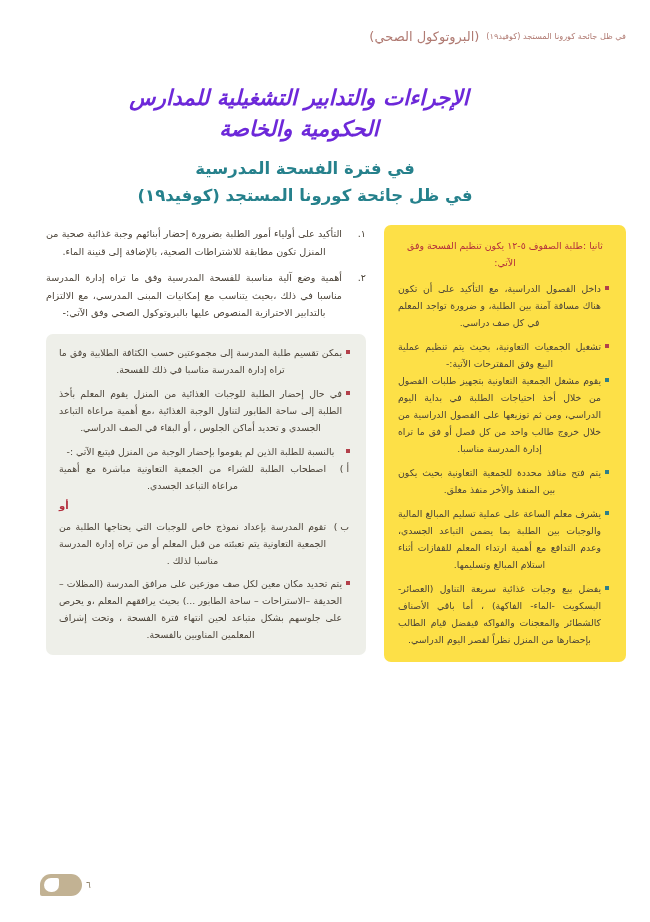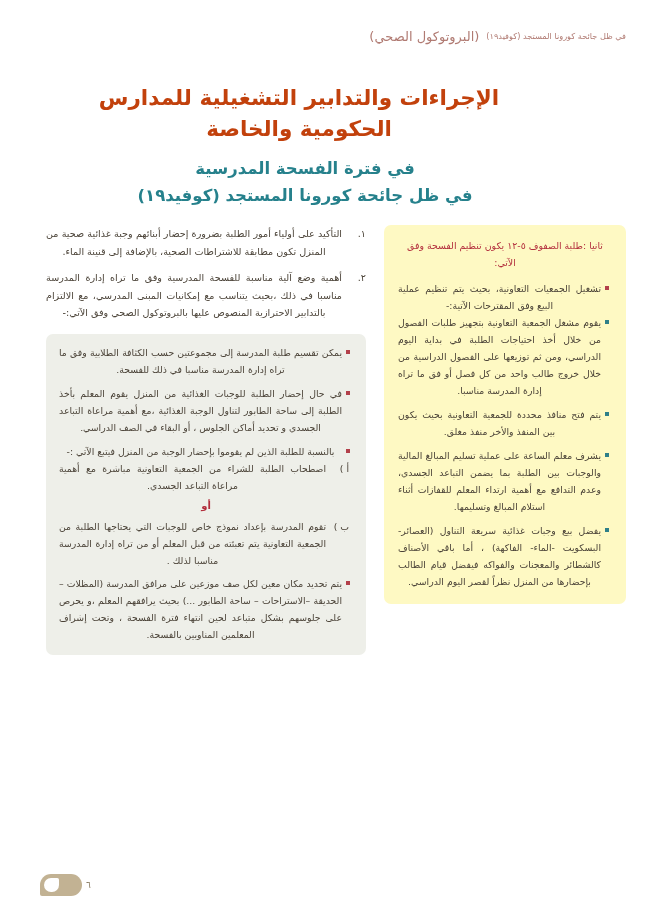--- a/index.html
+++ b/index.html
@@ -64,28 +64,29 @@
     position: absolute;
     top: 82px;
     right: 0;
     left: 0;
     padding-left: 12px;
     padding-right: 24px;
     box-sizing: border-box;
     text-align: center;
   }
   .main-title {
-    color: #c2410c;
+    color: #6d28d9;
     font-size: 21.5px;
     font-weight: bold;
     line-height: 31px;
     letter-spacing: 0;
     white-space: nowrap;
     text-align: center;
     padding-right: 40px;
+    font-style: italic;
   }
   .main-title .ln2 {
     display: block;
   }
 
   .sub-title {
     position: absolute;
     top: 155px;
     right: 0;
     left: 0;
@@ -153,21 +154,21 @@
 
   
   .box-grey {
     background: #eeefe9;
     border-radius: 7px;
     padding: 10px 13px 12px 13px;
     box-sizing: border-box;
     margin-top: 12px;
   }
   .box-pink {
-    background: #fef9c3;
+    background: #fde047;
     border-radius: 7px;
     padding: 12px 14px 14px 14px;
     box-sizing: border-box;
   }
 
   .box-head {
     color: #b22d3c;
     font-size: 9.4px;
     line-height: 16px;
     text-align: center;
@@ -233,21 +234,21 @@
     padding-left: 3px;
   }
   .lettered .ltext {
     flex: 1 1 auto;
     text-align: justify;
     text-align-last: center;
   }
   .or-word {
     color: #b22d3c;
     font-size: 10px;
-    text-align: center;
+    text-align: left;
     margin: 2px 0 7px 0;
     font-weight: bold;
   }
 
   
   .footer {
     position: absolute;
     left: 40px;
     bottom: 22px;
     width: 64px;
@@ -303,20 +304,26 @@
     <span class="sl">في ظل جائحة كورونا المستجد (كوفيد١٩)</span>
   </div>
 
   <div class="columns">
 
     <div class="col-left">
       <div class="box-pink">
         <div class="box-head left-head">ثانيا :طلبة الصفوف ٥-١٢ يكون تنظيم الفسحة وفق الآتي:</div>
 
         <ul class="bullets">
+          <li>
+            <span class="bullet">
+                <i></i>
+              </span>
+            <span class="btext">داخل الفصول الدراسية، مع التأكيد على أن تكون هناك مسافة آمنة بين الطلبة، و ضرورة تواجد المعلم في كل صف دراسي.</span>
+          </li>
           <li>
             <span class="bullet">
                 <i></i>
               </span>
             <span class="btext">تشغيل الجمعيات التعاونية، بحيث يتم تنظيم عملية البيع وفق المقترحات الآتية:-</span>
           </li>
         </ul>
 
         <ul class="bullets teal">
           <li>

